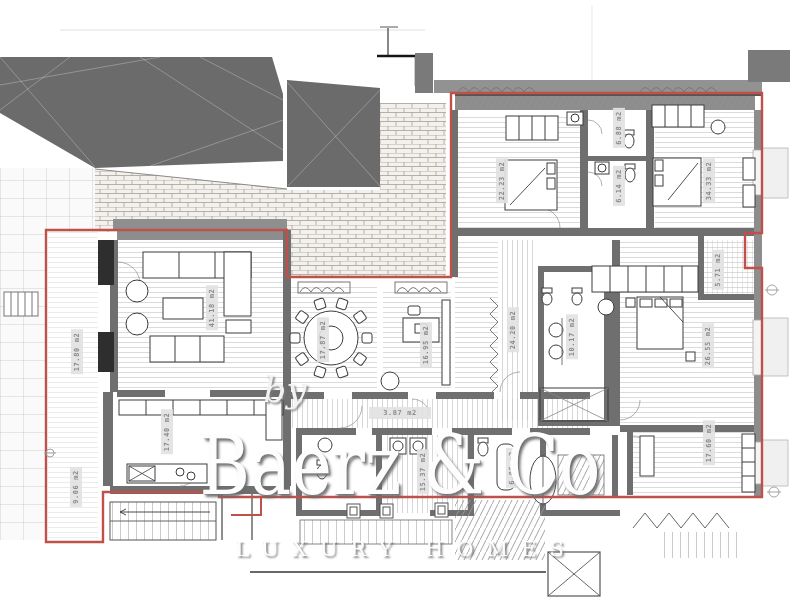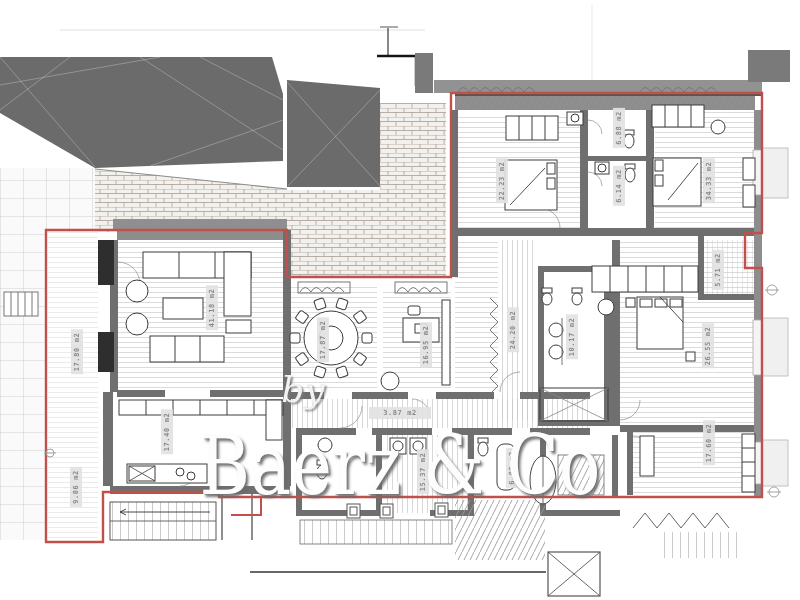--- a/index.html
+++ b/index.html
@@ -6,21 +6,21 @@
   .stage{position:relative;width:800px;height:600px;background:#fff;overflow:hidden;
          font-family:"Liberation Sans",sans-serif;}
   .plan-svg{position:absolute;left:0;top:0;z-index:1;}
   
   .rlabel{position:absolute;z-index:5;background:rgba(226,226,226,.92);color:#8b8b8b;
           font:600 7px/1.15 "DejaVu Sans Mono",monospace;letter-spacing:.6px;
           padding:2px 3px;white-space:nowrap;transform:translate(-50%,-50%) rotate(-90deg);}
   .rlabel.h{transform:translate(-50%,-50%);padding:2px 14px;}
   
   .wm{position:absolute;z-index:9;color:#fdfdfd;pointer-events:none;}
-  .wm-by{left:303px;top:390px;transform:translate(-50%,-50%);
+  .wm-by{left:285px;top:390px;transform:translate(-50%,-50%);
          font:italic 400 36px/1 "DejaVu Serif",serif;color:#f2f2f2;
          text-shadow:2px 2px 2px rgba(120,120,120,.8);}
   .wm-brand{left:400px;top:466px;transform:translate(-50%,-50%) scaleX(.84);
          font:400 82px/1 "DejaVu Serif",serif;white-space:nowrap;
          text-shadow:3px 3px 3px rgba(105,105,105,.9),1px 1px 0 rgba(160,160,160,.65);}
   .wm-tag{left:406px;top:549px;transform:translate(-50%,-50%);
          font:400 21px/1 "DejaVu Serif",serif;letter-spacing:13px;white-space:nowrap;
          text-shadow:2px 2px 2px rgba(110,110,110,.85);}
   .wm-line{left:250px;top:571px;width:296px;height:2px;background:#686868;z-index:9;position:absolute;}
 </style>
@@ -358,15 +358,16 @@
 <div class="rlabel" style="left:619px;top:128px">6.88 m2</div>
 <div class="rlabel" style="left:619px;top:186px">6.14 m2</div>
 <div class="rlabel" style="left:709px;top:181px">34.33 m2</div>
 <div class="rlabel" style="left:718px;top:270px">5.71 m2</div>
 <div class="rlabel" style="left:423px;top:472px">15.37 m2</div>
 <div class="rlabel" style="left:512px;top:468px">6.05 m2</div>
 <div class="rlabel" style="left:709px;top:443px">17.60 m2</div>
 
 <div class="wm wm-by">by</div>
 <div class="wm wm-brand">Baerz &amp; Co</div>
+<div class="wm wm-tag">LUXURY HOMES</div>
 <div class="wm-line"></div>
 
 </div>
 
 </body></html>

